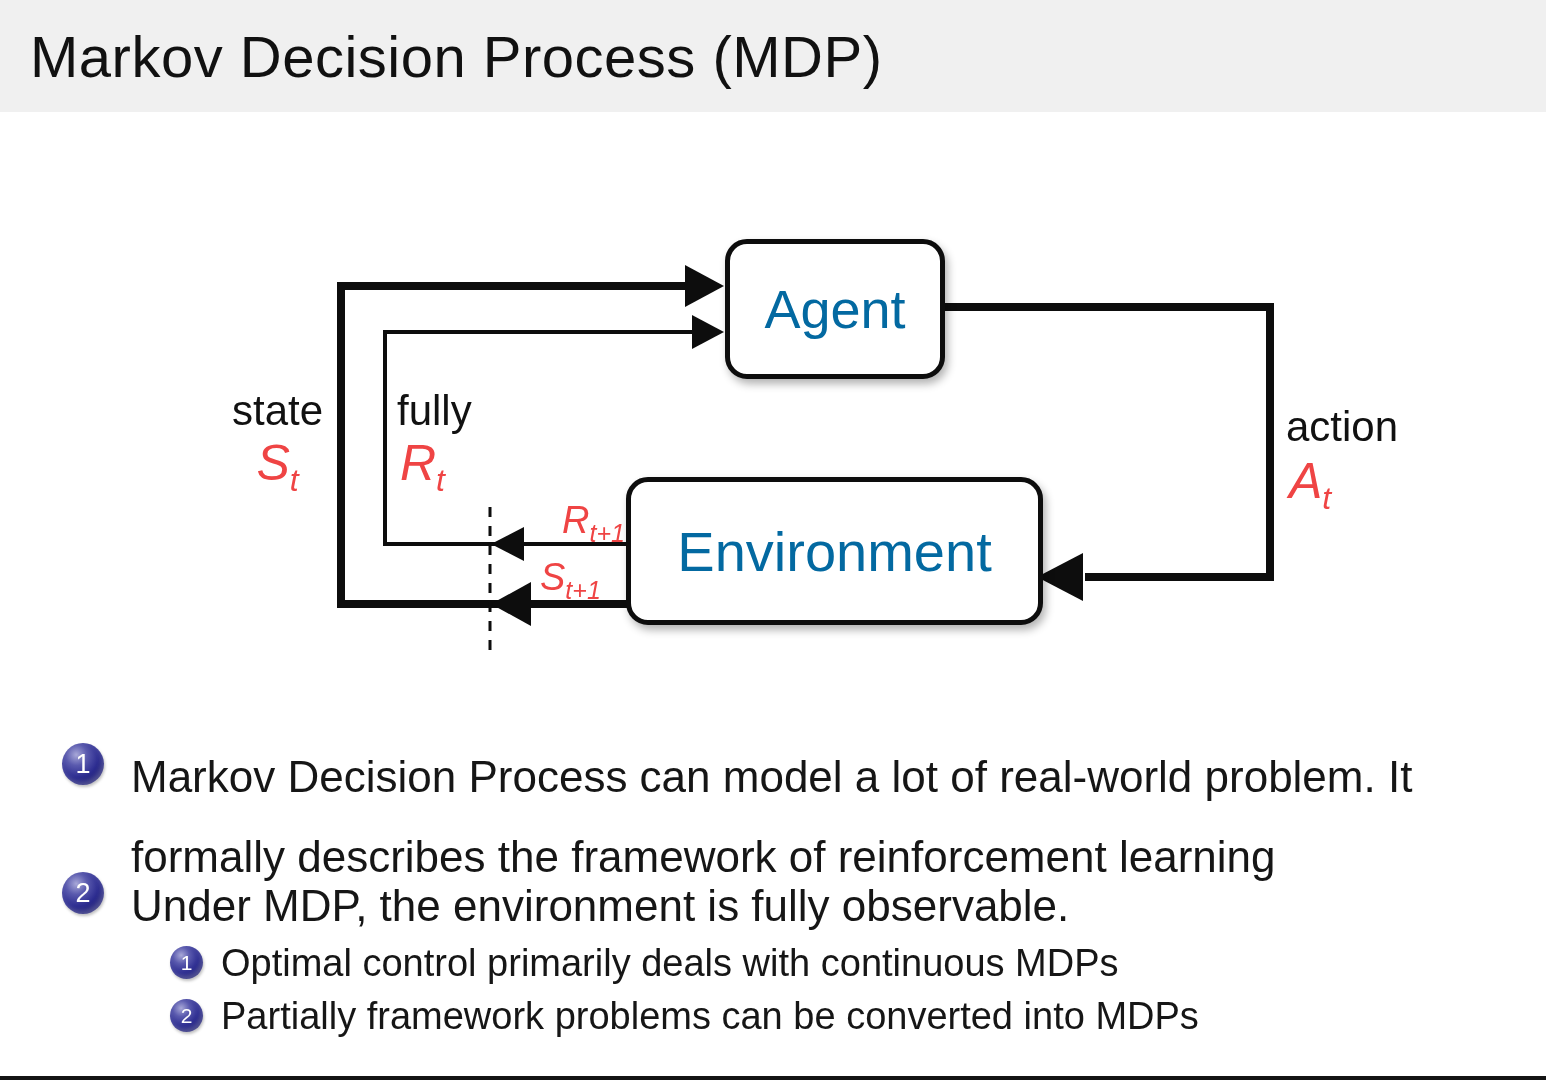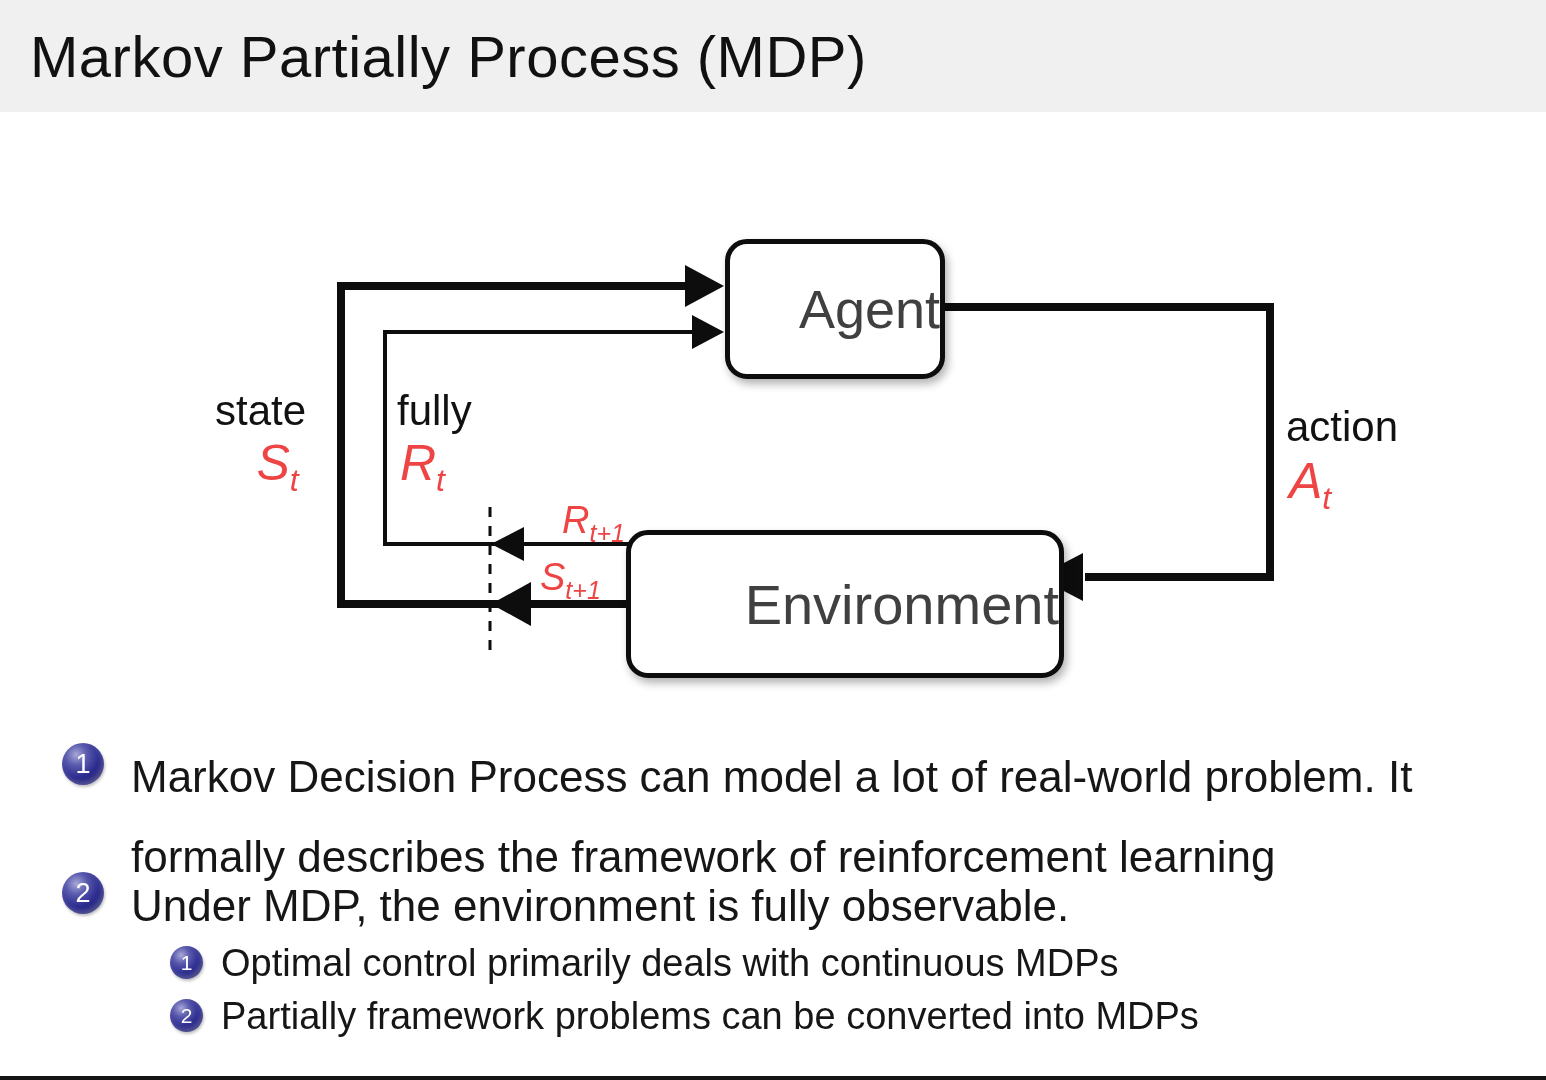--- a/index.html
+++ b/index.html
@@ -10,25 +10,25 @@
   
   .titlebar{
     position:absolute;left:0;top:0;width:1546px;height:112px;
     background:#f0f0f0;display:flex;align-items:center;
   }
   .title{font-size:58px;color:#111;padding-left:30px;letter-spacing:0.5px;white-space:nowrap;}
   
   .diagram-svg{position:absolute;left:0;top:0;width:1546px;height:1080px;pointer-events:none;}
   .node-box{
     position:absolute;background:#ffffff;border:5px solid #0d0d0d;border-radius:22px;
-    display:flex;align-items:center;justify-content:flex-end;color:#404040;
+    display:flex;align-items:center;justify-content:center;color:#0369a1;
     box-shadow:3px 5px 9px rgba(0,0,0,0.30);
   }
   #agent-box{left:725px;top:239px;width:210px;height:130px;font-size:54px;}
-  #environment-box{left:626px;top:530px;width:407px;height:138px;font-size:56px;padding-left:21px;}
+  #environment-box{left:626px;top:477px;width:407px;height:138px;font-size:56px;}
   .dlabel{position:absolute;font-size:42px;color:#111;white-space:nowrap;}
   .sym{
     position:absolute;font-family:Liberation Sans, sans-serif;font-style:italic;
     color:#ef4444;white-space:nowrap;
   }
   .sym-big{font-size:50px;}
   .sym-big sub{font-size:32px;font-style:italic;}
   .sym-small{font-size:38px;}
   .sym-small sub{font-size:25px;font-style:italic;}
   
@@ -47,21 +47,21 @@
   #bullet-1{left:62px;top:737px;}
   #bullet-2{left:62px;top:866px;}
   #subbullet-1{left:170px;top:938px;}
   #subbullet-2{left:170px;top:991px;}
   .bottom-edge{position:absolute;left:0;bottom:0;width:1546px;height:4px;background:#141414;}
 </style>
 </head>
 <body>
 
 <div class="titlebar">
-  <div class="title">Markov Partially Process (MDP)</div>
+  <div class="title">Markov Decision Process (MDP)</div>
 </div>
 
 <svg class="diagram-svg" viewBox="0 0 1546 1080" aria-hidden="true">
 
   <path d="M 660 604 L 341 604 L 341 286 L 690 286" fill="none" stroke="#0d0d0d" stroke-width="8"></path>
   <polygon points="724,286 685,265 685,307" fill="#0d0d0d"></polygon>
   <polygon points="491,604 531,582 531,626" fill="#0d0d0d"></polygon>
 
   <path d="M 660 544 L 385 544 L 385 332 L 696 332" fill="none" stroke="#0d0d0d" stroke-width="4"></path>
   <polygon points="724,332 692,315 692,349" fill="#0d0d0d"></polygon>
@@ -73,21 +73,21 @@
   <path d="M 490 507 L 490 650" fill="none" stroke="#0d0d0d" stroke-width="3" stroke-dasharray="10 9"></path>
 </svg>
 
 <div class="node-box" id="agent-box">
   <span>Agent</span>
 </div>
 <div class="node-box" id="environment-box">
   <span>Environment</span>
 </div>
 
-<div class="dlabel" style="left:215px;top:387px;width:125px;text-align:left;">state</div>
+<div class="dlabel" style="left:215px;top:387px;width:125px;text-align:center;">state</div>
 <div class="sym sym-big" style="left:215px;top:434px;width:125px;text-align:center;"><span>S</span><sub>t</sub></div>
 
 <div class="dlabel" style="left:397px;top:387px;">fully</div>
 <div class="sym sym-big" style="left:400px;top:434px;"><span>R</span><sub>t</sub></div>
 
 <div class="dlabel" style="left:1286px;top:403px;">action</div>
 <div class="sym sym-big" style="left:1289px;top:452px;"><span>A</span><sub>t</sub></div>
 
 <div class="sym sym-small" style="left:540px;top:499px;margin-left:22px;"><span>R</span><sub>t+1</sub></div>
 <div class="sym sym-small" style="left:540px;top:556px;"><span>S</span><sub>t+1</sub></div>

